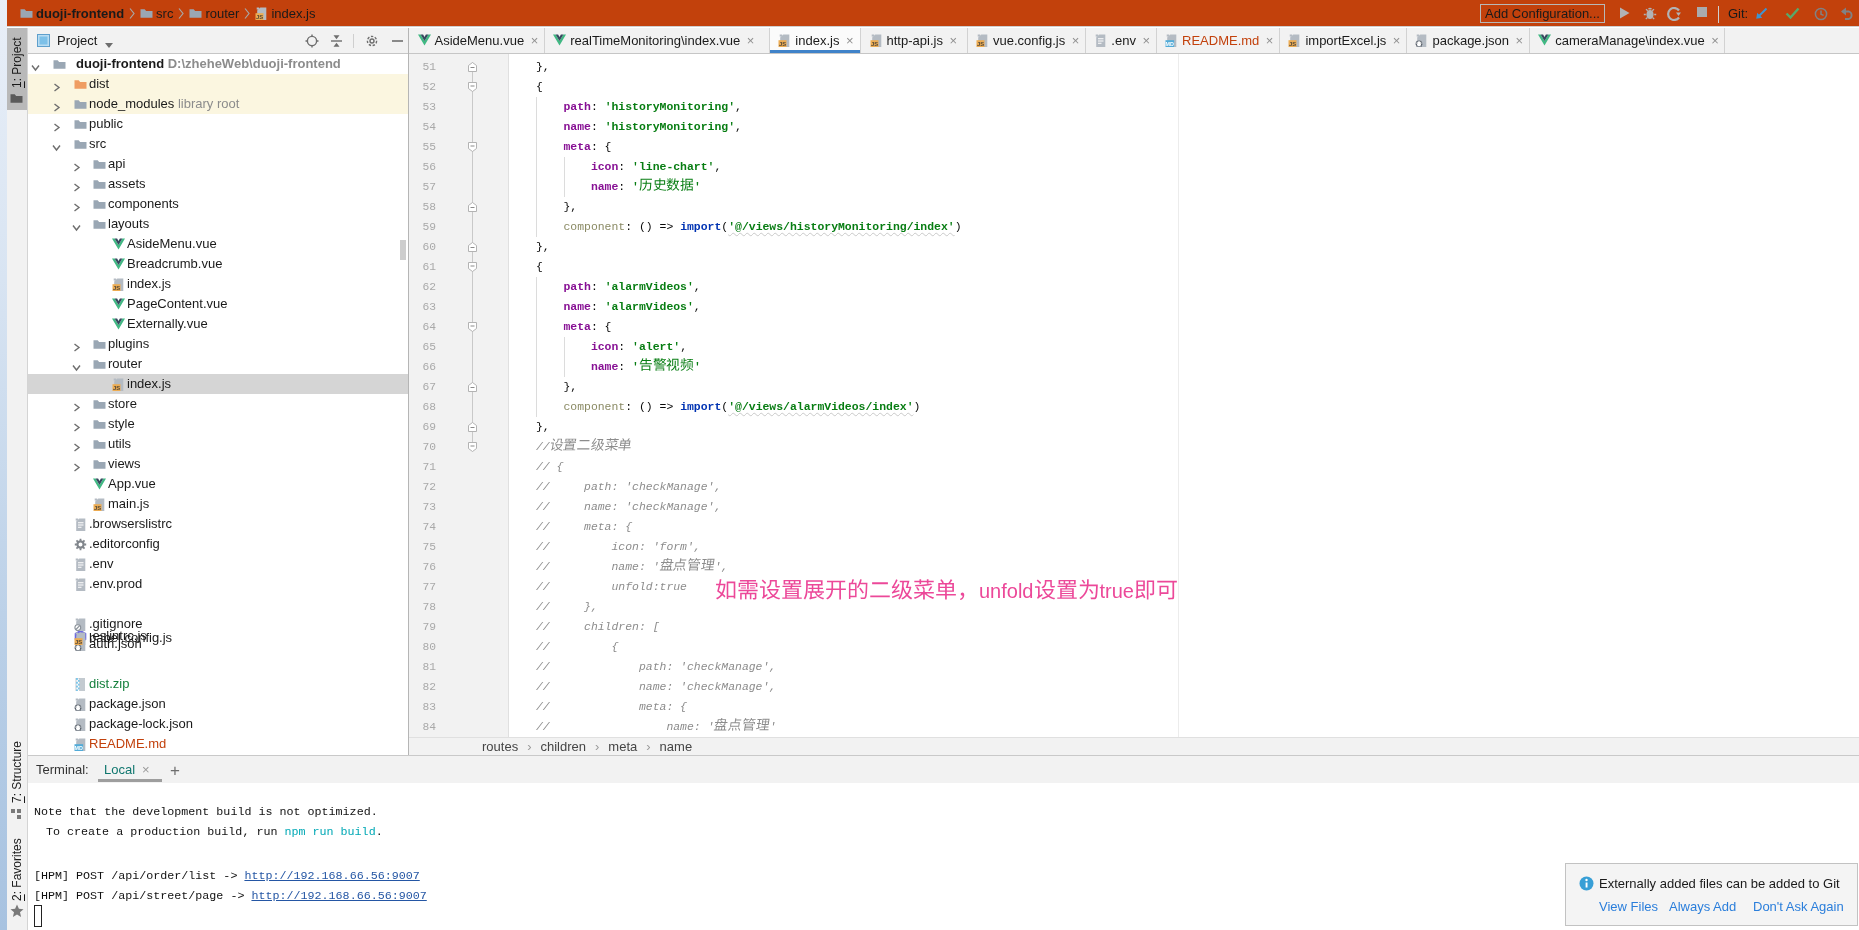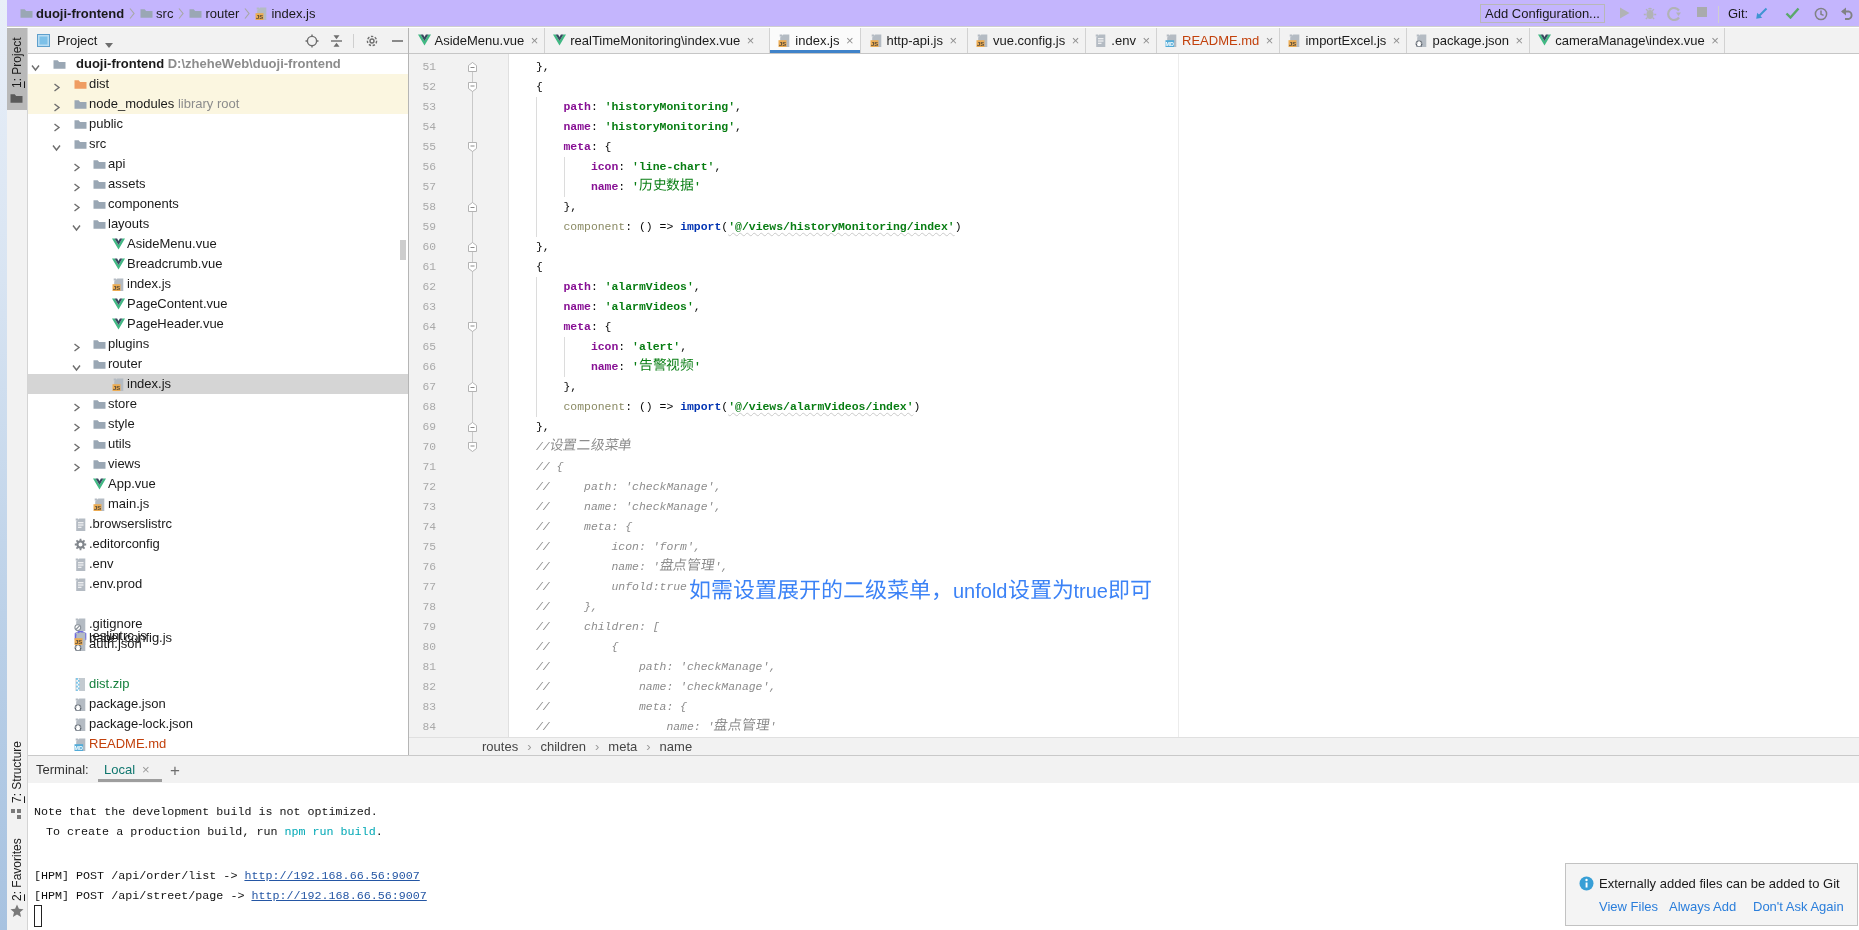--- a/index.html
+++ b/index.html
@@ -1,21 +1,21 @@
 <!DOCTYPE html>
 <html><head><meta charset="utf-8"><style>
 * { margin:0; padding:0; box-sizing:border-box; }
 html,body { width:1859px; height:930px; overflow:hidden; }
 body { font-family:"Liberation Sans",sans-serif; font-size:13px; color:#1a1a1a; background:#fff; }
 #app { position:relative; width:1859px; height:930px; }
 .cj { fill:currentColor; }
 .it { transform: skewX(-9deg); }
 #bluestrip { position:absolute; left:0; top:0; width:7px; height:930px;
   background:linear-gradient(#e9eff8 0%, #d8e4f2 30%, #b9cfe7 70%, #a7c2e0 100%); }
-#topbar { position:absolute; left:7px; top:0; width:1852px; height:27px; background:#c4b5fd; border-bottom:1px solid #cfcfcf; }
+#topbar { position:absolute; left:7px; top:0; width:1852px; height:27px; background:#c2410c; border-bottom:1px solid #cfcfcf; }
 .bicn { position:relative; top:2px; margin-right:3px; }
 .bt { font-size:13px; color:#1a1a1a; }
 .b { font-weight:bold; }
 .bsep { color:#9a9a9a; margin:0 5px; font-size:13px; }
 .bsvg { margin:0 5px; position:relative; top:1px; }
 #bcrumbs { position:absolute; left:13px; top:5px; }
 #addcfg { position:absolute; left:1473px; top:4px; width:125px; height:19px; border:1px solid #b8b8b8;
   font-size:13px; color:#1a1a1a; text-align:center; line-height:18px; }
 .ti { position:absolute; top:7px; }
 #stripe { position:absolute; left:7px; top:28px; width:21px; height:902px; background:#f2f2f2; border-right:1px solid #d4d4d4; }
@@ -54,21 +54,21 @@
 .fold { position:absolute; left:58.5px; }
 #code { position:absolute; left:99.5px; top:3px; font-family:"Liberation Mono",monospace; font-size:11.45px; line-height:20px; color:#080808; white-space:pre; }
 #code .k { color:#871094; font-weight:bold; }
 #code .s { color:#077d12; font-weight:bold; }
 #code .sw { text-decoration:underline wavy #c9c9c9 0.5px; text-underline-offset:2px; }
 #code .c { color:#8c8c8c; font-style:italic; font-weight:normal; }
 #code .o { color:#8a8a64; }
 #code .i { color:#0033b3; font-weight:bold; }
 .iguide { position:absolute; width:1px; background:#dcdcdc; }
 #margin { position:absolute; left:769px; top:0; width:1px; height:683px; background:#ececec; }
-#redann { position:absolute; left:280px; top:525px; font-size:20px; color:#3b82f6; white-space:pre; }
+#redann { position:absolute; left:306px; top:525px; font-size:20px; color:#ec4899; white-space:pre; }
 #crumbs2 { position:absolute; left:409px; top:737px; width:1450px; height:18px; background:#f2f2f2; border-top:1px solid #e0e0e0; }
 #crumbs2 .inner { position:absolute; left:73px; top:1px; font-size:13px; color:#454545; }
 #crumbs2 .bsep { margin:0 9px; color:#9a9a9a; }
 #hline2 { position:absolute; left:28px; top:755px; width:1831px; height:1px; background:#c9c9c9; }
 #termhead { position:absolute; left:28px; top:756px; width:1831px; height:27px; background:#f2f2f2; }
 #termhead .th1 { position:absolute; left:8px; top:6px; color:#333; }
 #termhead .tab2 { position:absolute; left:76px; top:6px; color:#0f766e; }
 #termhead .tx2 { position:absolute; left:114px; top:6px; color:#9a9a9a; }
 #termhead .under { position:absolute; left:70px; top:23px; width:64px; height:3px; background:#9e9e9e; }
 #termhead .plus { position:absolute; left:142px; top:5px; color:#6e6e6e; font-size:17px; }
@@ -427,21 +427,21 @@
             <polygon points="0,0.5 2.6,0.5 6.5,7 10.4,0.5 13,0.5 6.5,11.5" fill="#41b883"></polygon>
             <polygon points="2.6,0.5 6.5,7 10.4,0.5 7.9,0.5 6.5,2.9 5.1,0.5" fill="#35495e"></polygon>
           </svg></span>
         <span class="tl" style="left:99px">PageContent.vue</span>
       </div>
 <div class="trow" style="top:260px;">
         <span class="ticn" style="left:84px;top:4px"><svg width="13" height="12" viewBox="0 0 13 12">
             <polygon points="0,0.5 2.6,0.5 6.5,7 10.4,0.5 13,0.5 6.5,11.5" fill="#41b883"></polygon>
             <polygon points="2.6,0.5 6.5,7 10.4,0.5 7.9,0.5 6.5,2.9 5.1,0.5" fill="#35495e"></polygon>
           </svg></span>
-        <span class="tl" style="left:99px">PageHeader.vue</span>
+        <span class="tl" style="left:99px">Externally.vue</span>
       </div>
 <div class="trow" style="top:280px;">
         <span class="ticn" style="left:44px;top:6px"><svg width="9" height="9" viewBox="0 0 9 9">
             <polyline points="2.5,1 7,4.5 2.5,8" fill="none" stroke="#6e6e6e" stroke-width="1.4"></polyline>
           </svg></span>
         <span class="ticn" style="left:65px;top:4px"><svg width="13" height="13" viewBox="0 0 13 13">
             <path fill="#9aa7b4" d="M0.5 2.2h4.2l1.4 1.9h6.4v6.7H0.5z"></path>
           </svg></span>
         <span class="tl" style="left:80px">plugins</span>
       </div>

